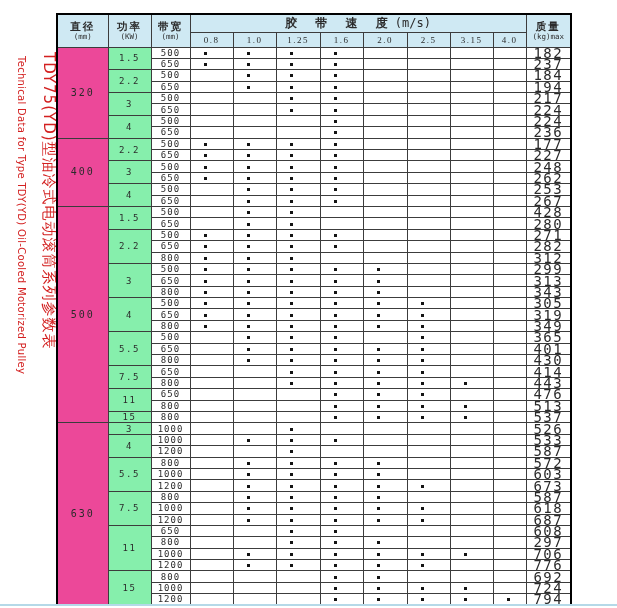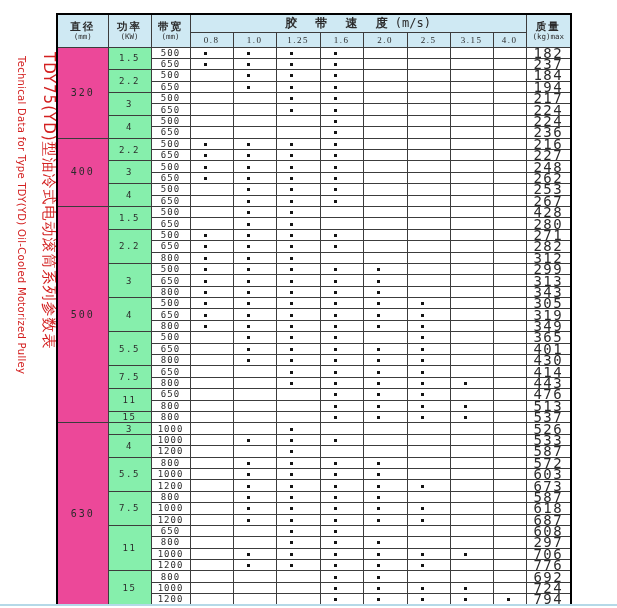--- a/index.html
+++ b/index.html
@@ -216,21 +216,21 @@
           <td class="pw" rowspan="2">2.2</td>
           <td class="bw">500</td>
           <td class="sp"><span class="dot"></span></td>
           <td class="sp"><span class="dot"></span></td>
           <td class="sp"><span class="dot"></span></td>
           <td class="sp"><span class="dot"></span></td>
           <td class="sp"></td>
           <td class="sp"></td>
           <td class="sp"></td>
           <td class="sp"></td>
-          <td class="mass">216</td>
+          <td class="mass">177</td>
         </tr>
         <tr>
           <td class="bw">650</td>
           <td class="sp"><span class="dot"></span></td>
           <td class="sp"><span class="dot"></span></td>
           <td class="sp"><span class="dot"></span></td>
           <td class="sp"><span class="dot"></span></td>
           <td class="sp"></td>
           <td class="sp"></td>
           <td class="sp"></td>

